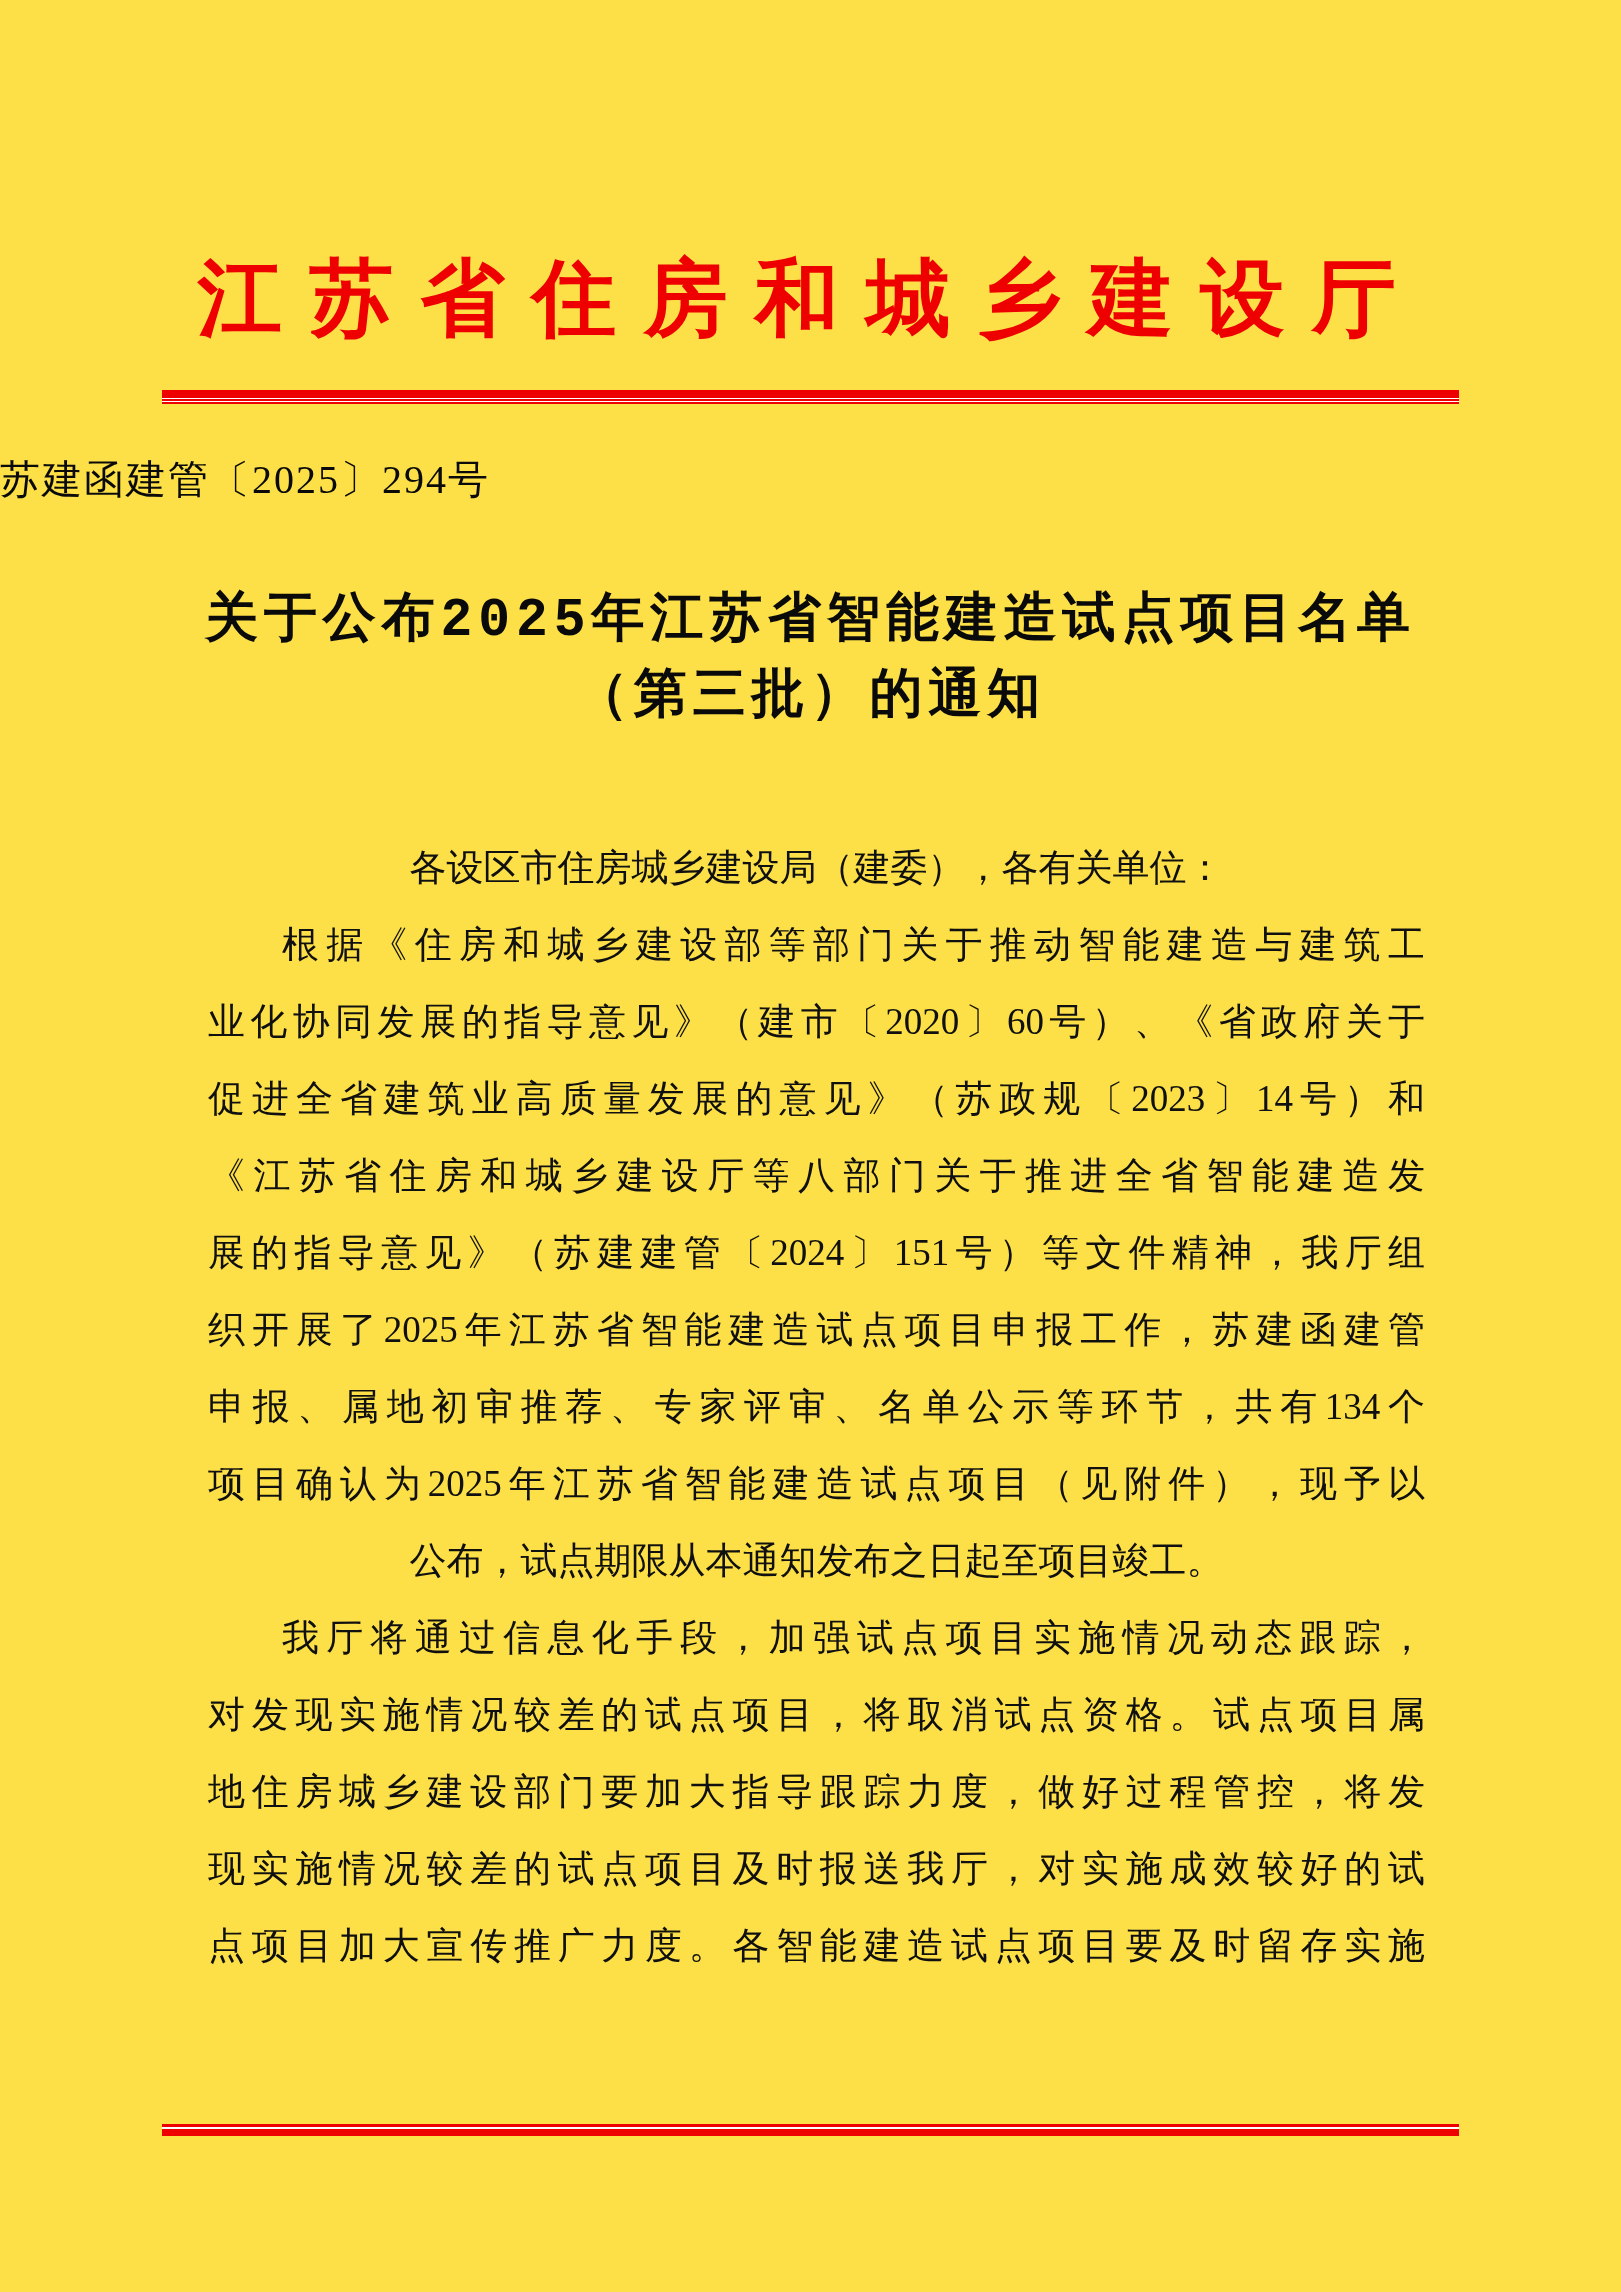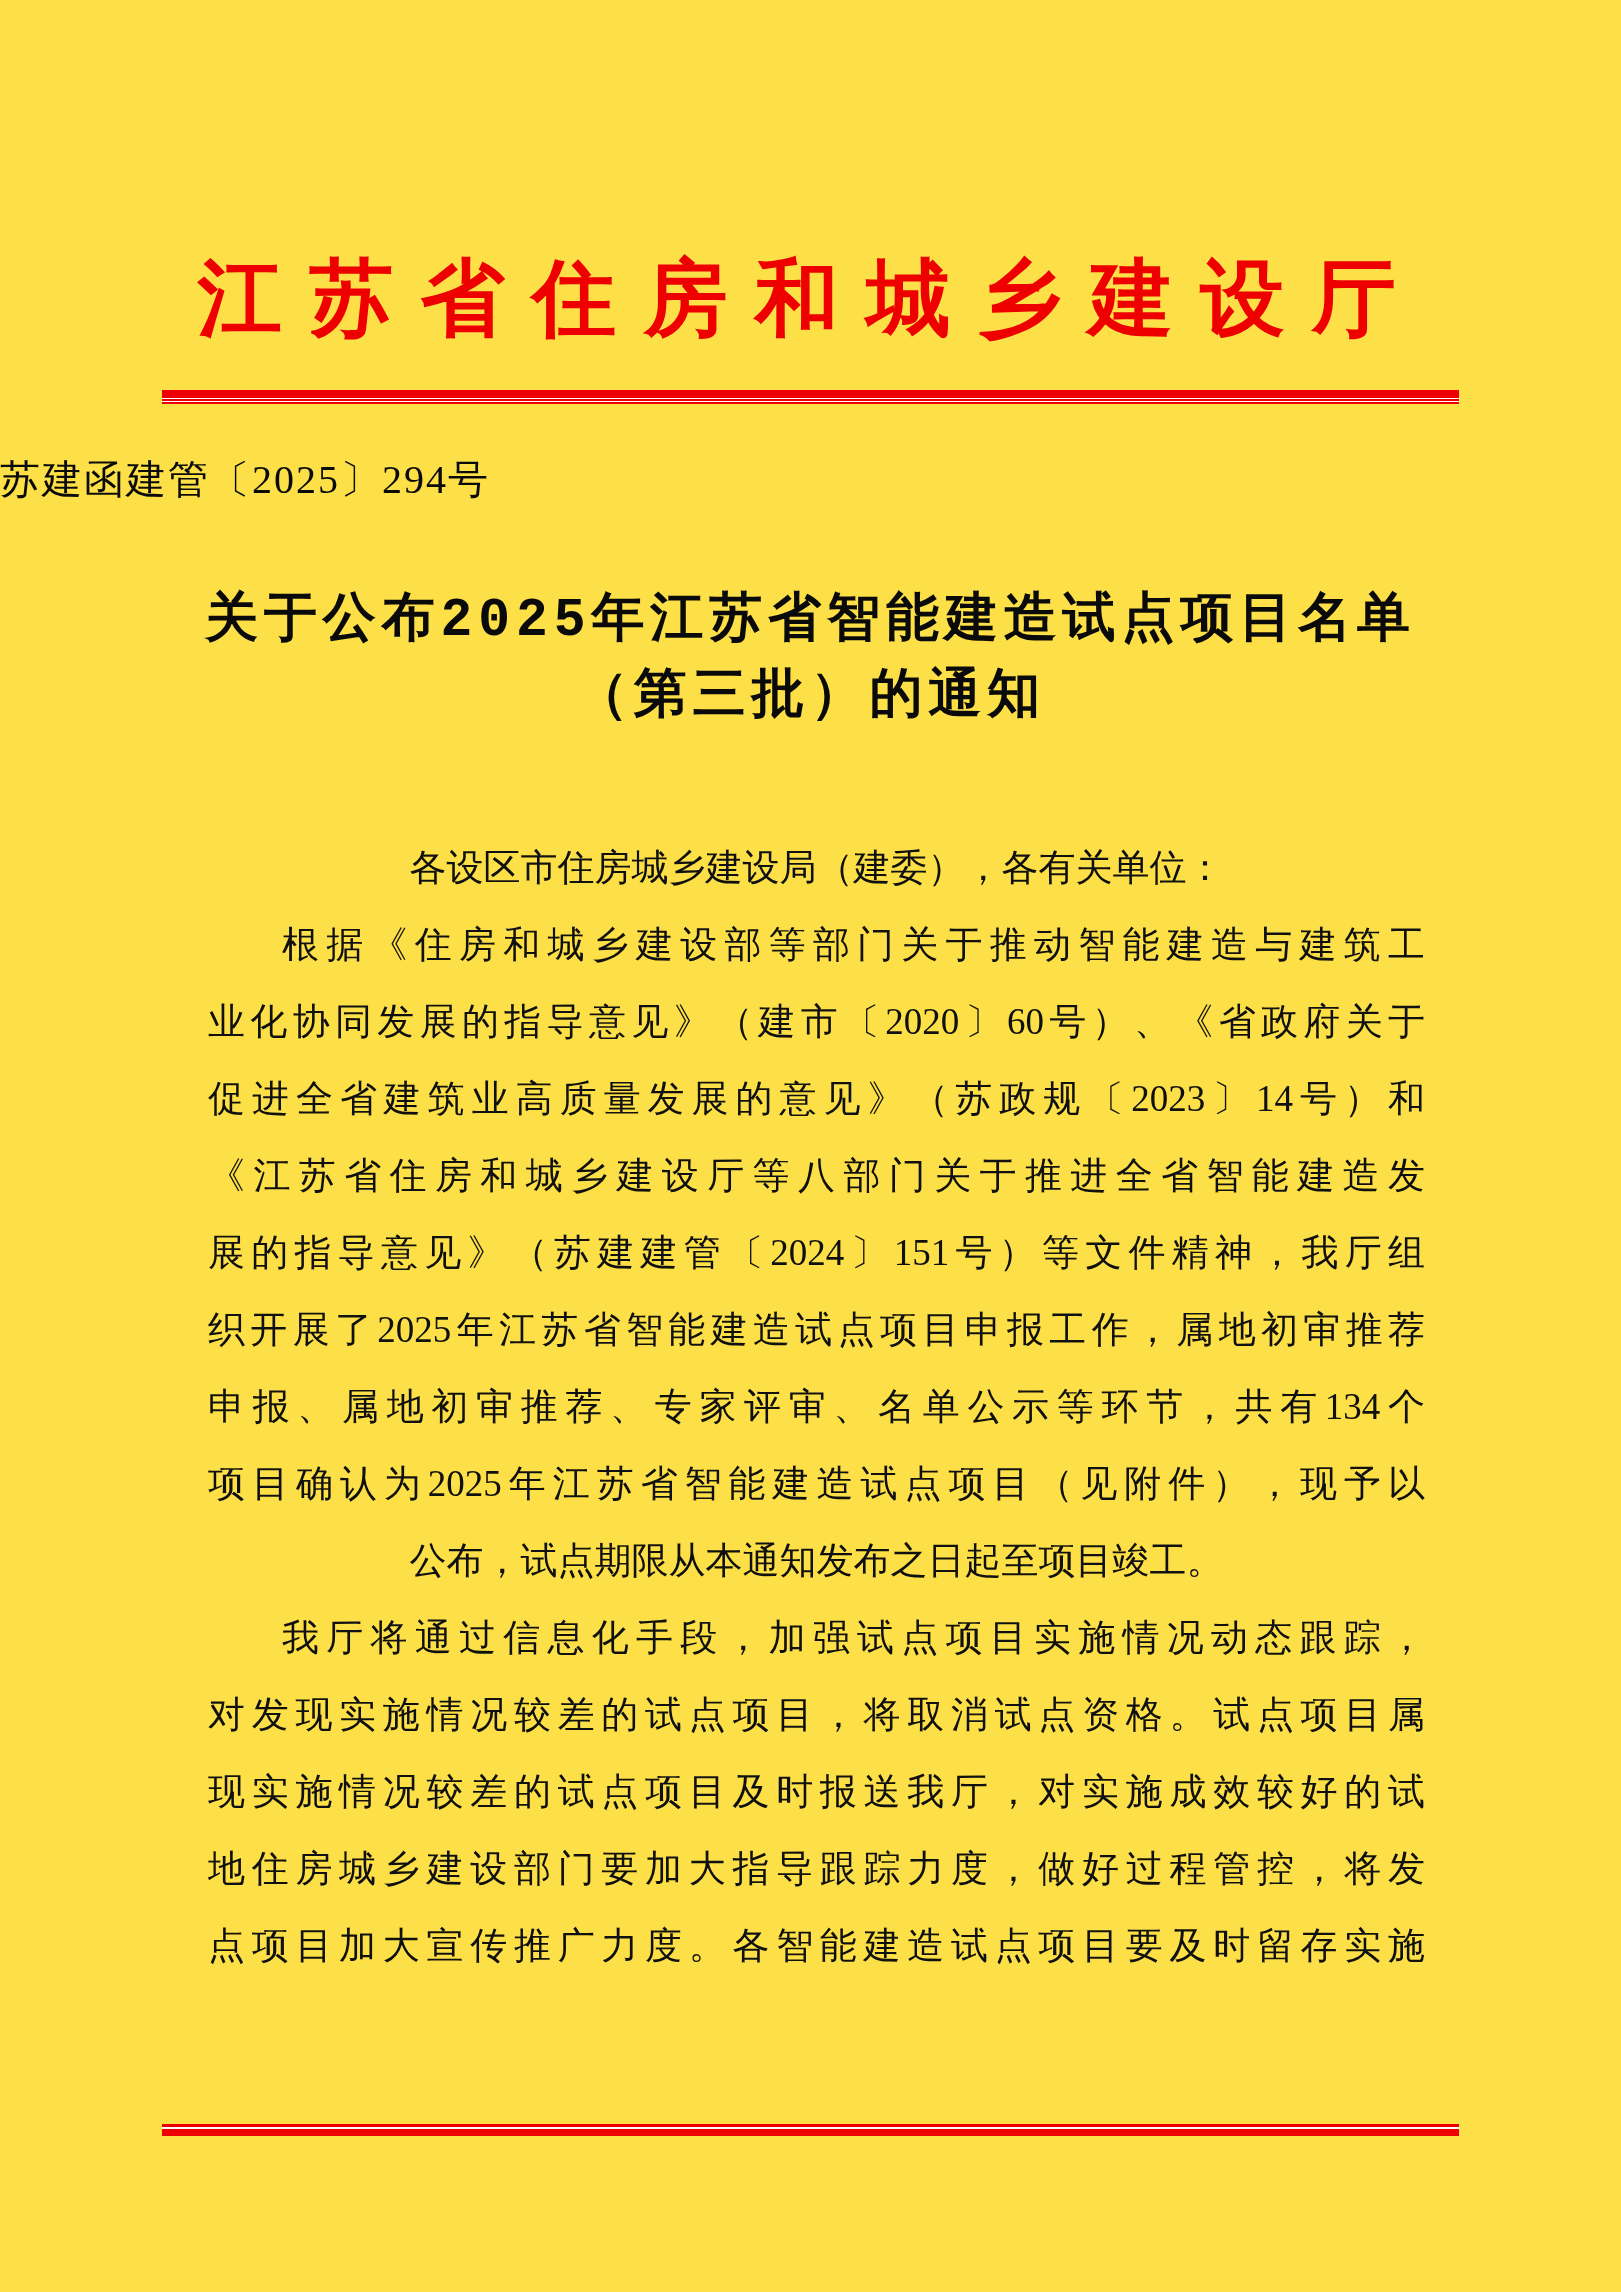--- a/index.html
+++ b/index.html
@@ -105,27 +105,27 @@
     <span class="title-line">（第三批）的通知</span>
   </h1>
 
   <div class="body">
     <div class="line">各设区市住房城乡建设局（建委），各有关单位：</div>
     <div class="line fill indent">根据《住房和城乡建设部等部门关于推动智能建造与建筑工</div>
     <div class="line fill">业化协同发展的指导意见》（建市〔2020〕60号）、《省政府关于</div>
     <div class="line fill">促进全省建筑业高质量发展的意见》（苏政规〔2023〕14号）和</div>
     <div class="line fill">《江苏省住房和城乡建设厅等八部门关于推进全省智能建造发</div>
     <div class="line fill">展的指导意见》（苏建建管〔2024〕151号）等文件精神，我厅组</div>
-    <div class="line fill">织开展了2025年江苏省智能建造试点项目申报工作，属地初审推荐</div>
+    <div class="line fill">织开展了2025年江苏省智能建造试点项目申报工作，苏建函建管</div>
     <div class="line fill">申报、属地初审推荐、专家评审、名单公示等环节，共有134个</div>
     <div class="line fill">项目确认为2025年江苏省智能建造试点项目（见附件），现予以</div>
     <div class="line">公布，试点期限从本通知发布之日起至项目竣工。</div>
     <div class="line fill indent">我厅将通过信息化手段，加强试点项目实施情况动态跟踪，</div>
     <div class="line fill">对发现实施情况较差的试点项目，将取消试点资格。试点项目属</div>
+    <div class="line fill">地住房城乡建设部门要加大指导跟踪力度，做好过程管控，将发</div>
     <div class="line fill">现实施情况较差的试点项目及时报送我厅，对实施成效较好的试</div>
-    <div class="line fill">地住房城乡建设部门要加大指导跟踪力度，做好过程管控，将发</div>
     <div class="line fill">点项目加大宣传推广力度。各智能建造试点项目要及时留存实施</div>
   </div>
 
   <div class="rule-bottom"></div>
 
 </div>
 
 
 </body></html>

